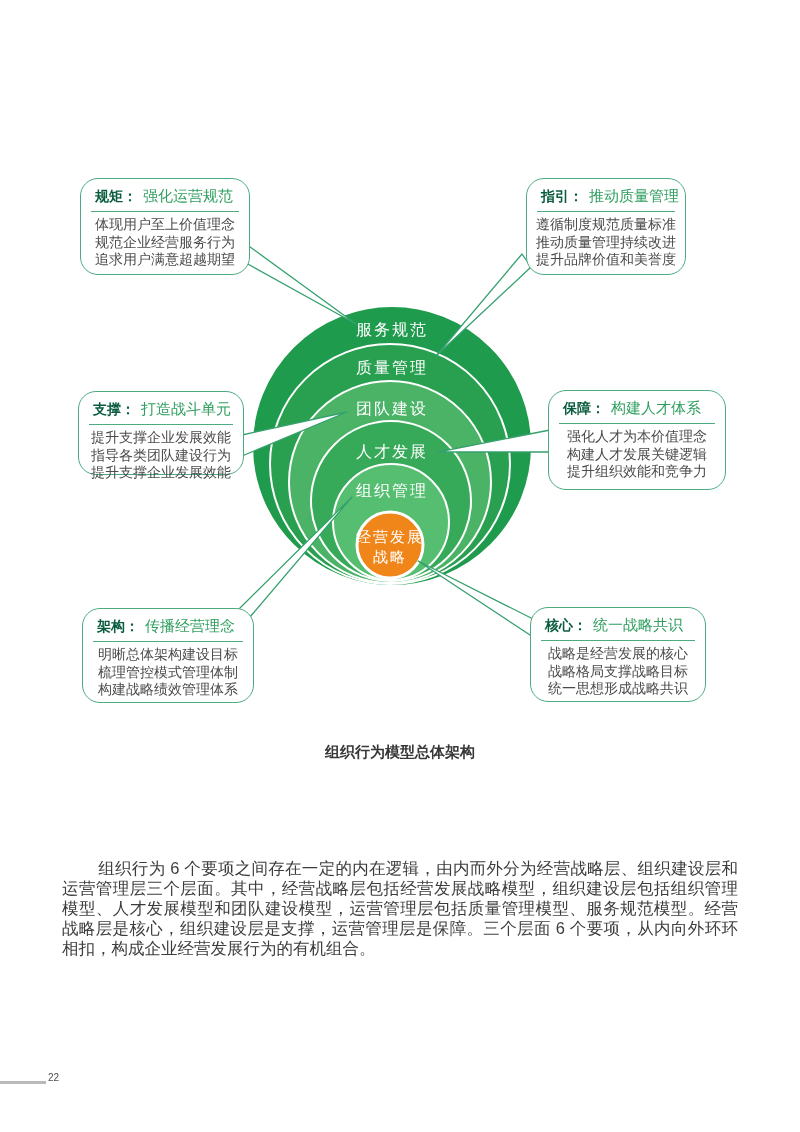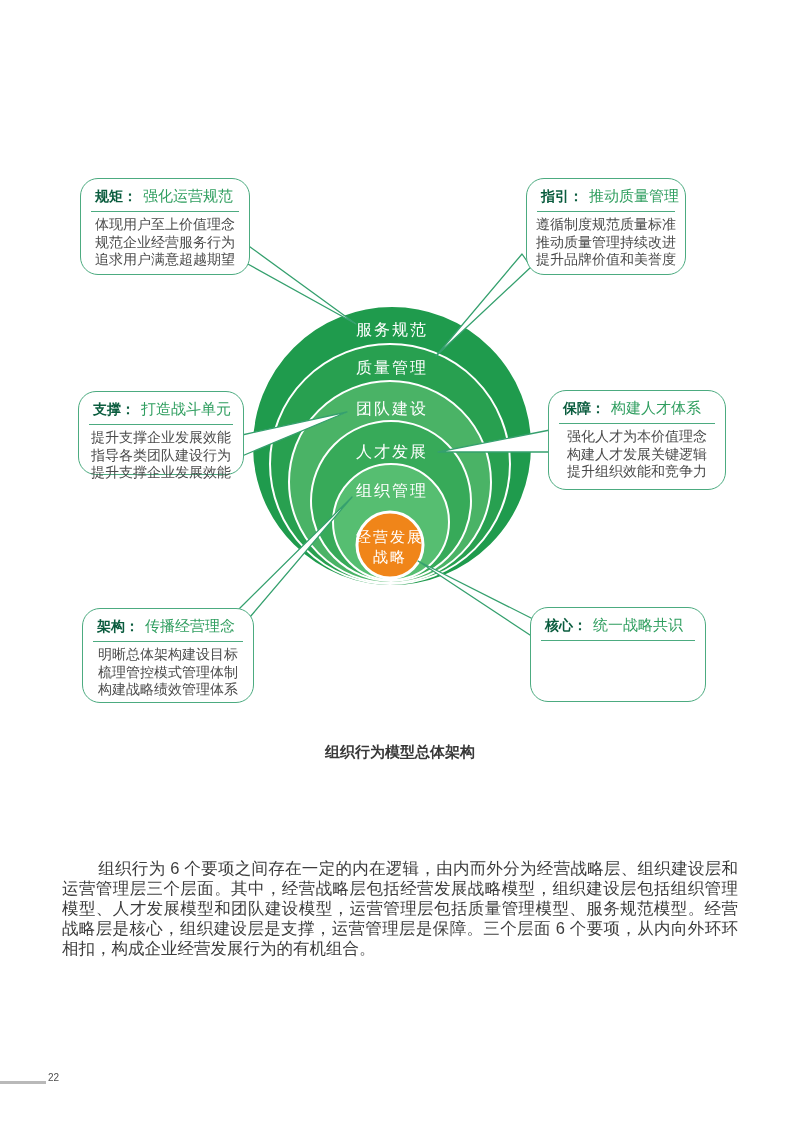--- a/index.html
+++ b/index.html
@@ -129,20 +129,25 @@
       <div>构建战略绩效管理体系</div>
     </div>
   </div>
 
   <div class="callout c-hexin">
     <div class="hd">
       <b>核心：</b>
       <span>统一战略共识</span>
     </div>
     <div class="rule"></div>
+    <div class="bd">
+      <div>战略是经营发展的核心</div>
+      <div>战略格局支撑战略目标</div>
+      <div>统一思想形成战略共识</div>
+    </div>
   </div>
 
   <div class="caption">组织行为模型总体架构</div>
 
   <p class="para">组织行为 6 个要项之间存在一定的内在逻辑，由内而外分为经营战略层、组织建设层和运营管理层三个层面。其中，经营战略层包括经营发展战略模型，组织建设层包括组织管理模型、人才发展模型和团队建设模型，运营管理层包括质量管理模型、服务规范模型。经营战略层是核心，组织建设层是支撑，运营管理层是保障。三个层面 6 个要项，从内向外环环相扣，构成企业经营发展行为的有机组合。</p>
 
   <div class="footer-line"></div>
   <div class="page-num">22</div>
 
 </div>

